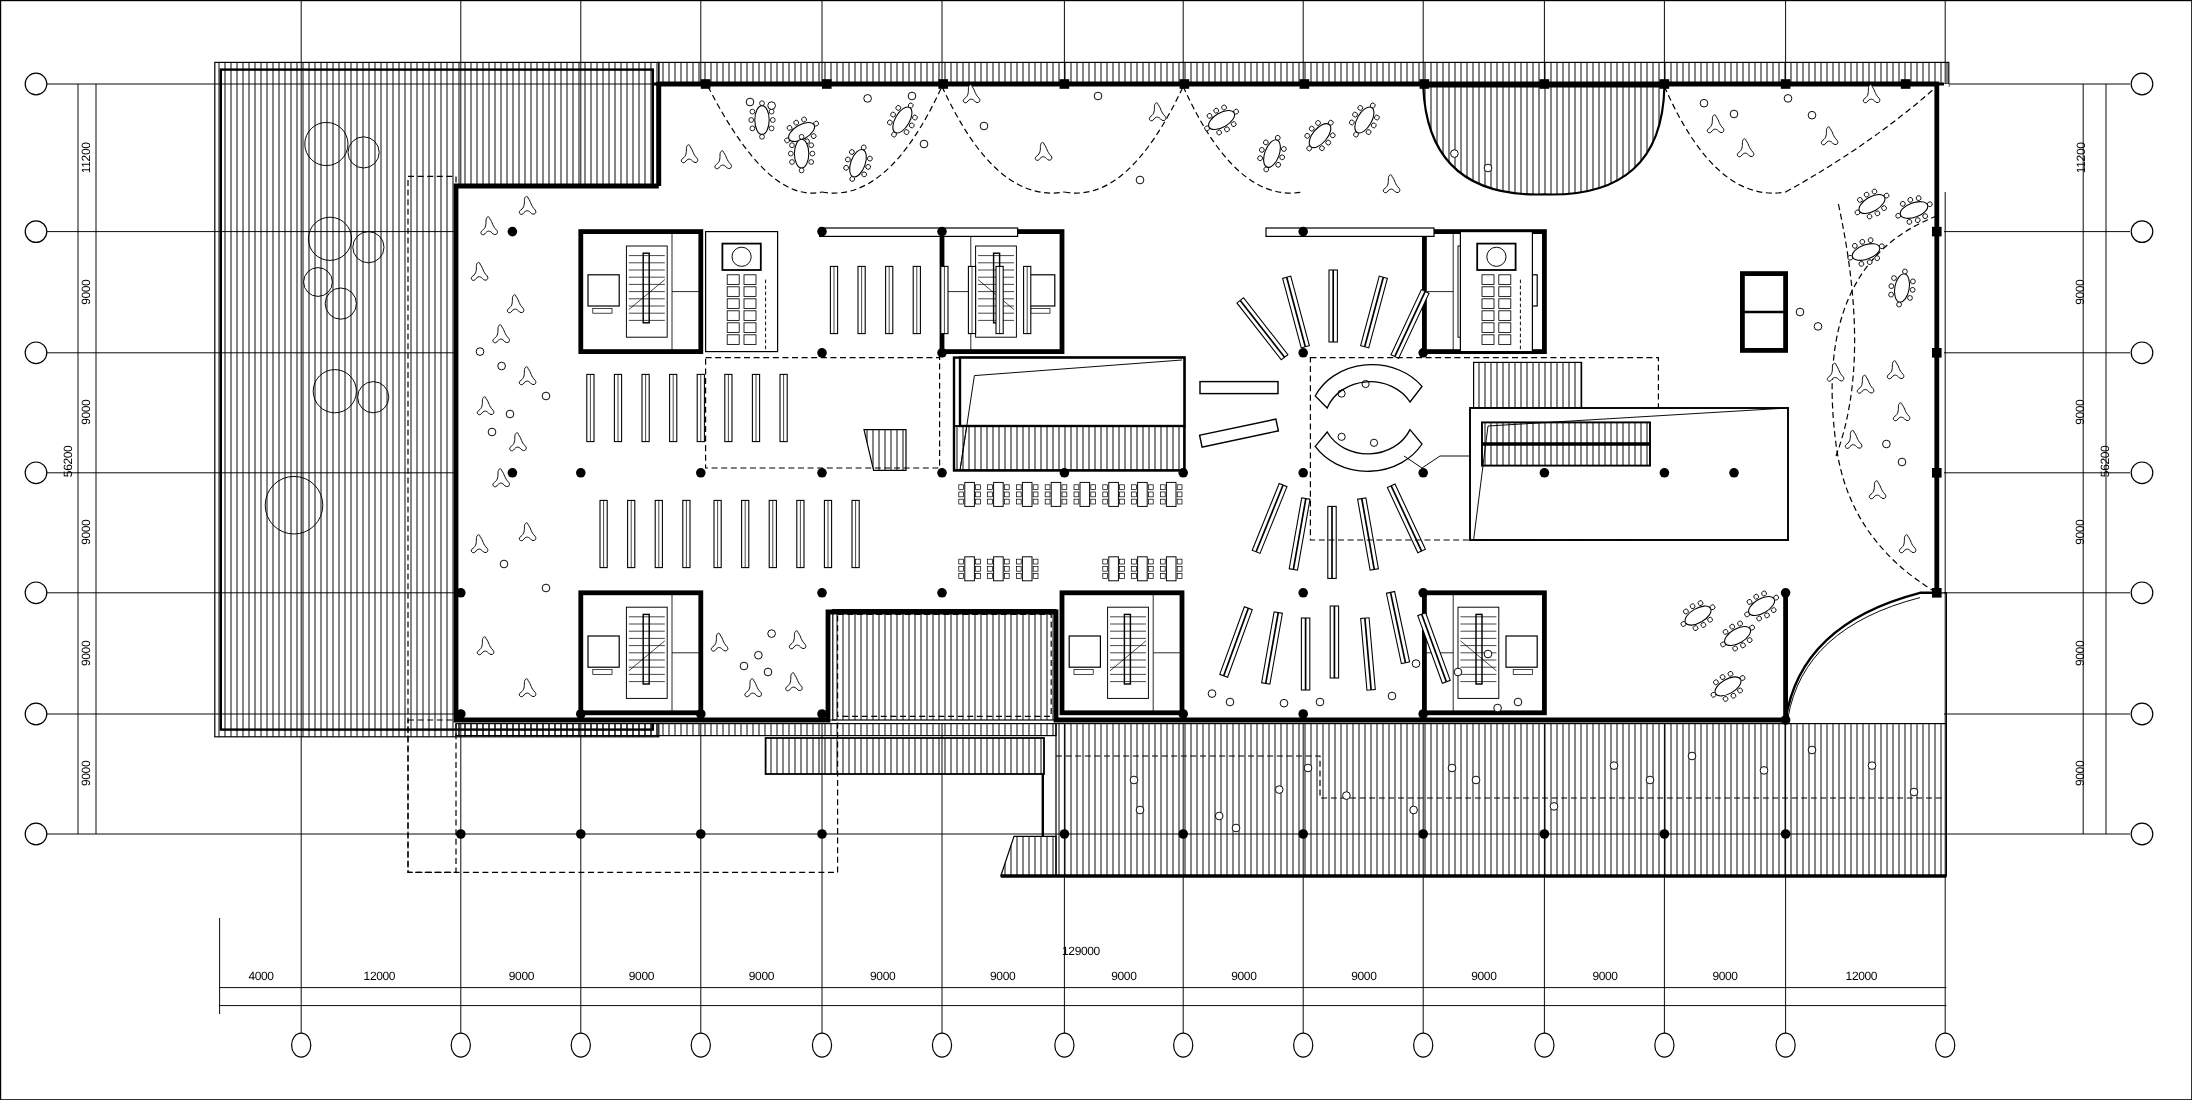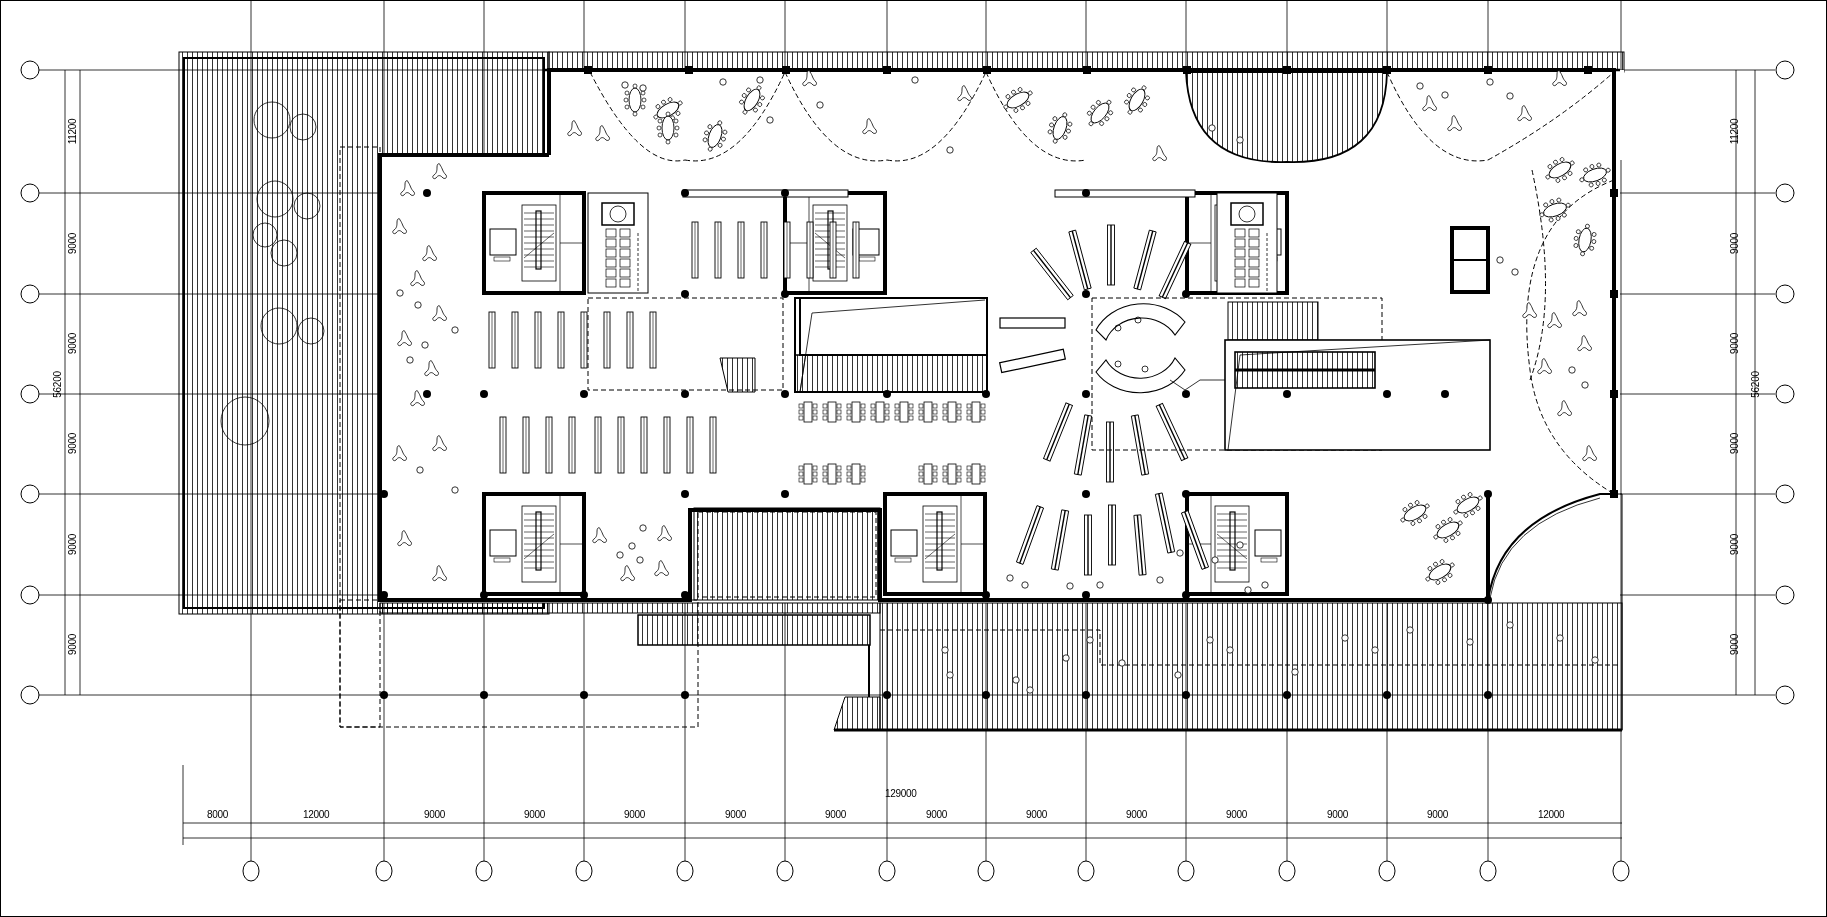--- a/index.html
+++ b/index.html
@@ -540,21 +540,21 @@
       <ellipse cx="1186" cy="871" rx="8" ry="10" class="bubble"></ellipse>
       <ellipse cx="1287" cy="871" rx="8" ry="10" class="bubble"></ellipse>
       <ellipse cx="1387" cy="871" rx="8" ry="10" class="bubble"></ellipse>
       <ellipse cx="1488" cy="871" rx="8" ry="10" class="bubble"></ellipse>
       <ellipse cx="1621" cy="871" rx="8" ry="10" class="bubble"></ellipse>
     </g>
   </g>
 </svg>
 
 <div>
-  <span class="lbl" style="left:207px;top:809px;">8000</span>
+  <span class="lbl" style="left:207px;top:809px;">4000</span>
   <span class="lbl" style="left:303px;top:809px;">12000</span>
   <span class="lbl" style="left:424px;top:809px;">9000</span>
   <span class="lbl" style="left:524px;top:809px;">9000</span>
   <span class="lbl" style="left:624px;top:809px;">9000</span>
   <span class="lbl" style="left:725px;top:809px;">9000</span>
   <span class="lbl" style="left:825px;top:809px;">9000</span>
   <span class="lbl" style="left:926px;top:809px;">9000</span>
   <span class="lbl" style="left:1026px;top:809px;">9000</span>
   <span class="lbl" style="left:1126px;top:809px;">9000</span>
   <span class="lbl" style="left:1226px;top:809px;">9000</span>

